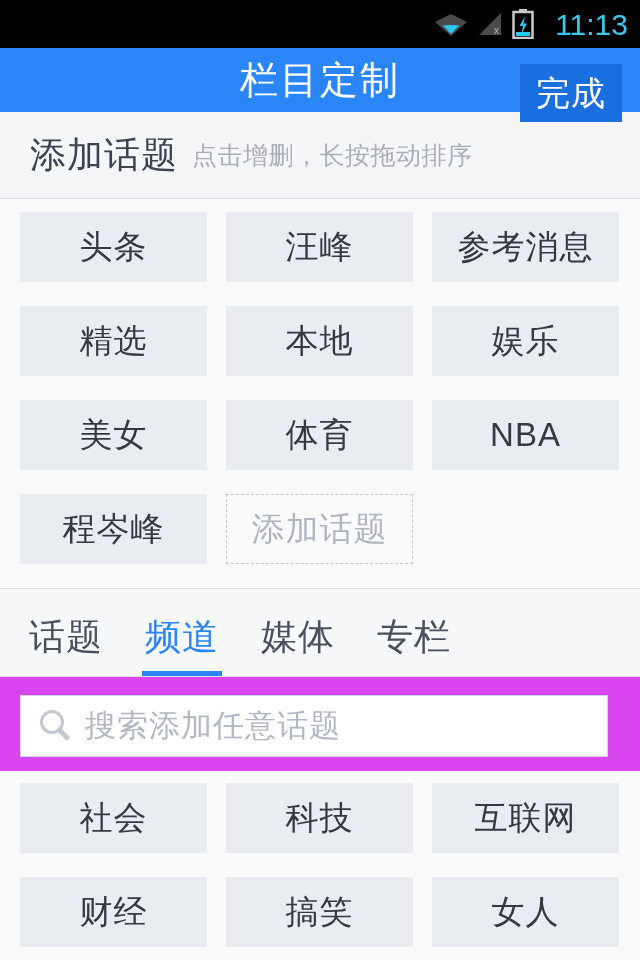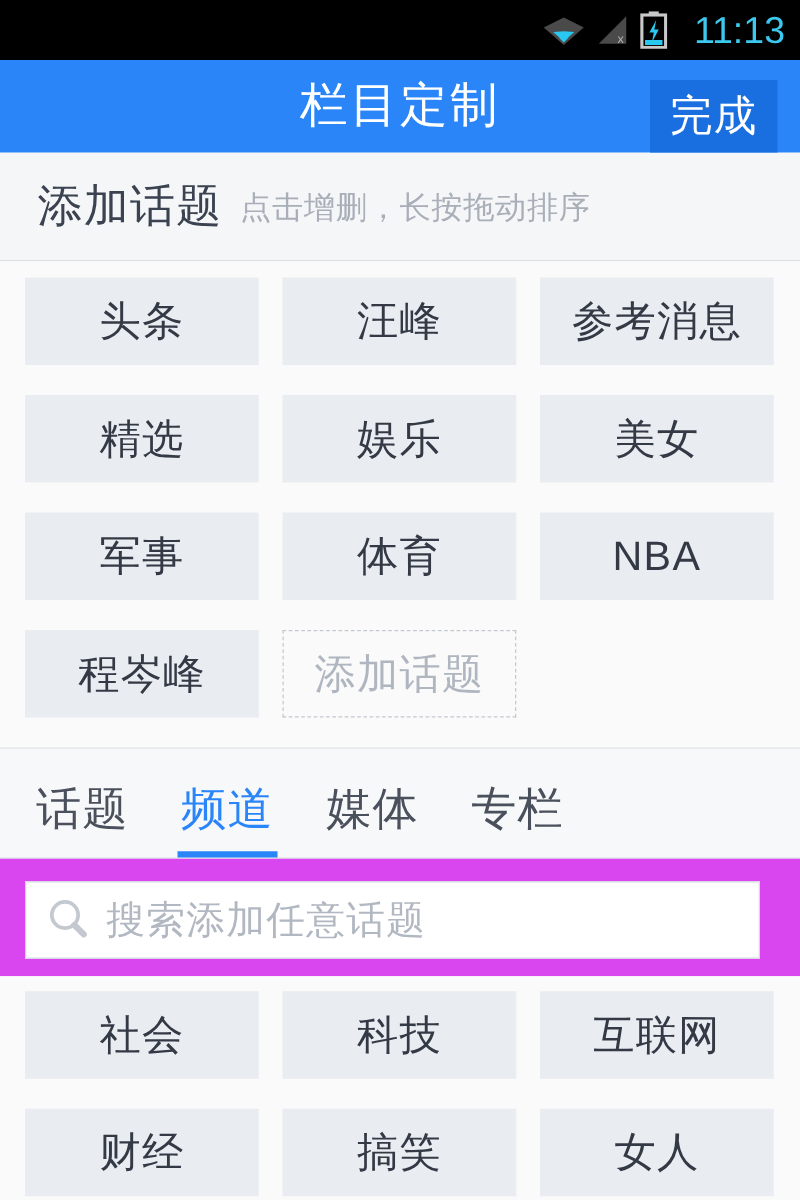--- a/index.html
+++ b/index.html
@@ -44,21 +44,21 @@
     font-size: 30px;
     line-height: 33px;
     letter-spacing: 0px;
     margin-left: 12px;
     font-family: "Liberation Sans", "DejaVu Sans", sans-serif;
   }
 
   
   .appbar {
     position: relative;
-    height: 74px;
+    height: 64px;
     background: #2a85f8;
     display: flex;
     align-items: center;
     justify-content: center;
   }
   .appbar-title {
     color: #ffffff;
     font-size: 38px;
     line-height: 38px;
     letter-spacing: 2px;
@@ -227,23 +227,23 @@
   <div class="section-head">
     <span class="section-title">添加话题</span>
     <span class="section-hint">点击增删，长按拖动排序</span>
   </div>
 
   <div class="grid my-grid">
     <div class="tile">头条</div>
     <div class="tile">汪峰</div>
     <div class="tile">参考消息</div>
     <div class="tile">精选</div>
+    <div class="tile">本地</div>
     <div class="tile">娱乐</div>
     <div class="tile">美女</div>
-    <div class="tile">军事</div>
     <div class="tile">体育</div>
     <div class="tile">NBA</div>
     <div class="tile">程岑峰</div>
     <div class="tile add-tile">
       <span>添加话题</span>
     </div>
   </div>
 
   <div class="divider"></div>
 

